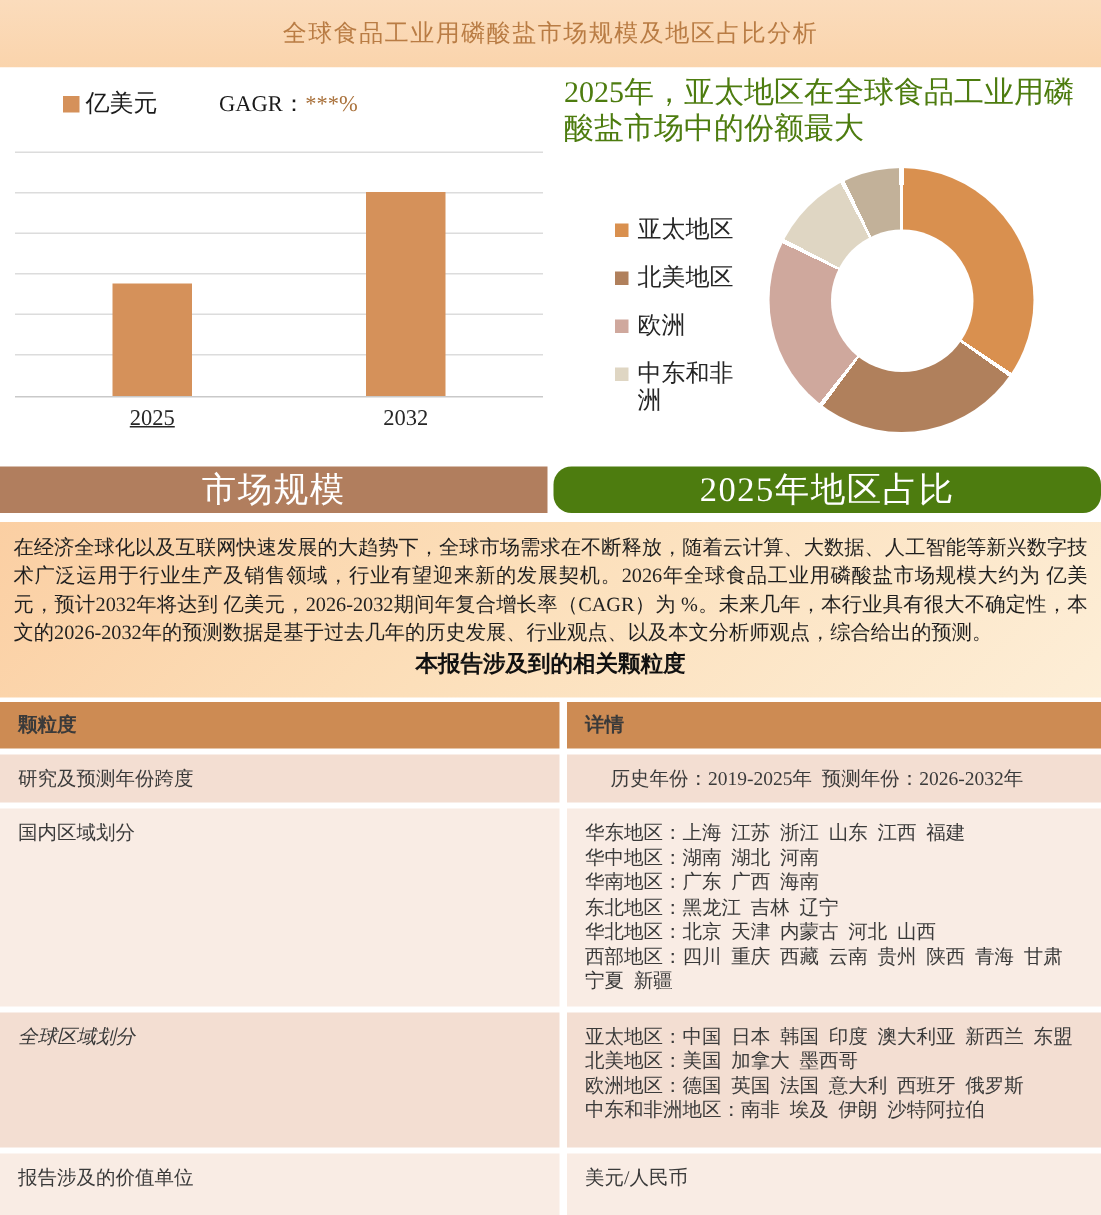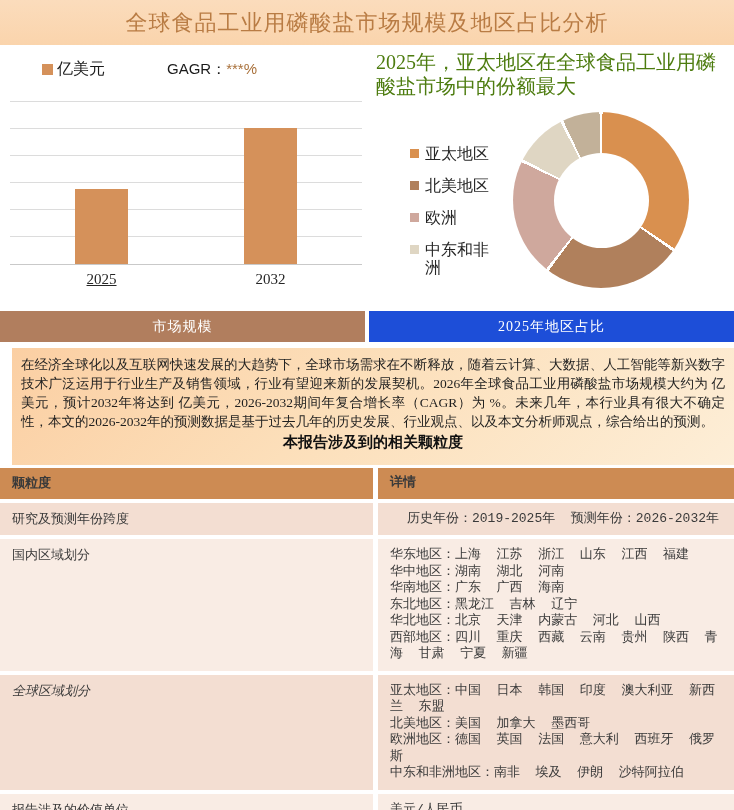--- a/index.html
+++ b/index.html
@@ -5,67 +5,66 @@
   * { margin:0; padding:0; box-sizing:border-box; }
   html,body { background:#ffffff; }
   body { font-family:"Liberation Serif","DejaVu Serif",serif; color:#333; }
   #page { position:relative; width:734px; height:810px; background:#fff; overflow:hidden; }
 
   
   .page-header{
     height:45px; background:linear-gradient(180deg,#fbdcbc,#fad4ac);
     display:flex; align-items:center; justify-content:center;
   }
-  .page-header h1{ font-size:22px; font-weight:400; color:#b97c44; letter-spacing:1px; }
+  .page-header h1{ font-size:16px; font-weight:400; color:#b97c44; letter-spacing:1px; }
 
   
   .charts-row{ position:relative; height:263px; background:#fff; }
 
   
   .bar-panel{ position:absolute; left:0; top:0; width:370px; height:263px; }
   .bar-legend-row{ position:absolute; left:42px; top:14px; display:flex; align-items:center; font-size:16px; color:#1a1a1a; }
   .legend-swatch{ width:11px; height:11px; background:#d5915a; display:inline-block; margin-right:4px; }
-  .cagr-wrap{ margin-left:62px; font-family:Liberation Sans, sans-serif; font-size:15px; color:#1a1a1a; }
+  .cagr-wrap{ margin-left:41px; font-family:Liberation Serif, serif; font-size:15px; color:#1a1a1a; }
   .cagr-val{ color:#a9713b; }
   .bar-plot{ position:absolute; left:10px; top:58px; width:352px; height:162px; border-bottom:1px solid #c9c9c9; }
   .gridline{ position:absolute; left:0; width:100%; height:1px; background:#dcdcdc; }
   .bar{ position:absolute; bottom:0; width:15%; background:#d5915a; }
   .x-labels{ position:absolute; left:10px; top:226px; width:352px; height:24px; font-size:15px; color:#262626; }
   .x-labels span{ position:absolute; transform:translateX(-50%); }
 
   
   .donut-panel{ position:absolute; left:370px; top:0; width:364px; height:263px; }
   .donut-title{ padding:6px 6px 0 6px; font-size:20px; line-height:1.18; color:#4d7c0f; }
   .donut-legend{ position:absolute; left:40px; top:100px; width:92px; }
   .legend-item{ display:flex; align-items:flex-start; margin-bottom:14px; font-size:16px; line-height:1.12; color:#262626; }
   .legend-item .mark{ flex:0 0 9px; width:9px; height:9px; margin:4px 6px 0 0; }
   .donut-wrap{ position:absolute; left:143px; top:67px; width:176px; height:176px; }
   .donut-ring{ width:176px; height:176px; border-radius:50%; }
   .donut-hole{ position:absolute; left:50%; top:50%; width:95px; height:95px; margin:-47.5px 0 0 -47.5px; border-radius:50%; background:#fff; }
 
   
   .tab-bar{ display:flex; height:31px; margin-top:3px; }
-  .tab{ flex:1; display:flex; align-items:center; justify-content:center; color:#fff; font-size:14px; letter-spacing:1px; cursor:pointer; }
+  .tab{ flex:1; display:flex; align-items:center; justify-content:center; color:#fff; font-size:23px; letter-spacing:1px; cursor:pointer; }
   .tab-left{ background:#b17e5e; margin-right:4px; }
-  .tab-right{ background:#1d4ed8; }
+  .tab-right{ background:#4d7c0f;border-radius:12px; }
 
   
   .description{
     margin-top:6px; height:117px; padding:7px 9px 4px 9px;
     background:linear-gradient(135deg,#fbcfa3 0%,#fcdfba 45%,#fdeed7 100%);
-    margin-left:12px;
   }
   .description p{ font-size:13.5px; line-height:19px; color:#1f1f1f; text-align:justify; white-space:pre-wrap; }
   .table-caption{ margin-top:2px; text-align:center; font-weight:bold; font-size:15px; color:#111; }
 
   
   .gtable{ margin-top:3px; }
   .trow{ display:flex; margin-bottom:4px; }
   .tcell-l{ flex:0 0 373px; margin-right:5px; padding:8px 12px; }
-  .tcell-r{ flex:1; padding:8px 12px; white-space:pre-wrap;font-family:Liberation Mono, monospace; }
+  .tcell-r{ flex:1; padding:8px 12px; white-space:pre-wrap; }
   .thead .tcell-l,.thead .tcell-r{ background:#cd8b53; color:#fff; font-weight:bold; font-size:14px; padding:7px 12px; }
   .trow .tcell-l,.trow .tcell-r{ font-size:13px; line-height:16.5px; color:#3a3a3a; }
   .row-dark  .tcell-l,.row-dark  .tcell-r{ background:#f3ded2; }
   .row-light .tcell-l,.row-light .tcell-r{ background:#f9ece4; }
 </style>
 </head>
 <body>
 
 <div id="page">
 

